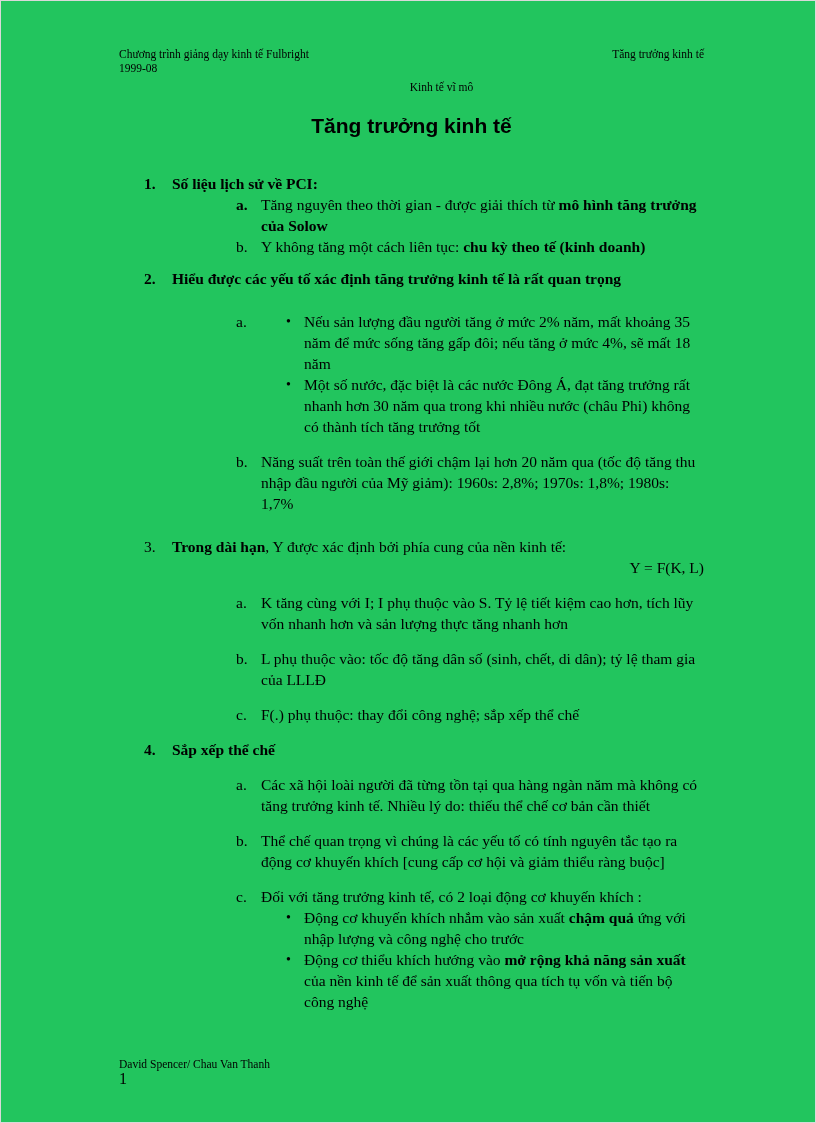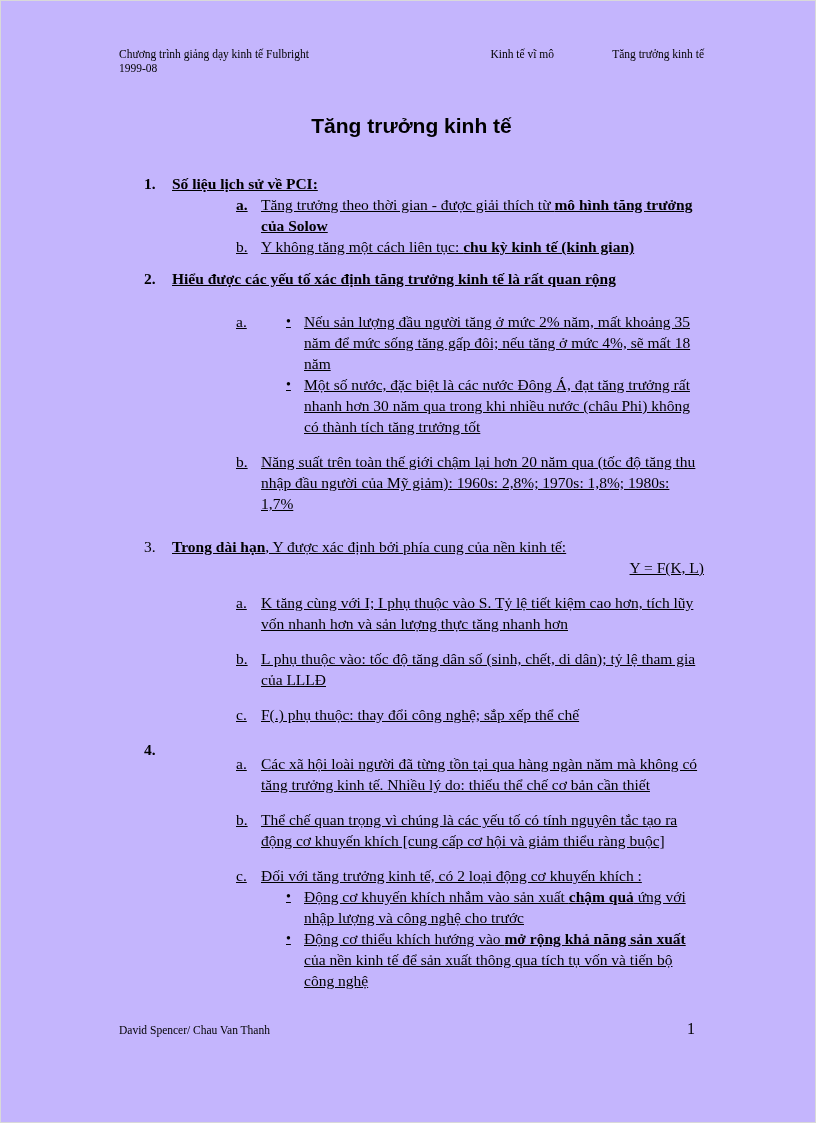--- a/index.html
+++ b/index.html
@@ -1,61 +1,62 @@
 <!DOCTYPE html>
 <html lang="vi"><head>
 <meta charset="utf-8">
 <style>
   html,body { margin:0; padding:0; background:#fff; }
   .page {
-    position:relative; width:816px; height:1123px; background:#c4b5fd;
+    position:relative; width:816px; height:1123px; background:#22c55e;
     font-family:"Liberation Serif","DejaVu Serif",serif; color:#000;
     overflow:hidden; box-sizing:border-box; border:1px solid #d9d9d9;
   }
   
   .hdr {
     position:absolute; top:46px; left:118px; width:585px;
     display:flex; justify-content:space-between;
     font-size:11.5px; line-height:14px;
   }
   .hdr-left { width:210px; text-align:left; }
-  .hdr-center { flex:1; text-align:right; }
+  .hdr-center { flex:1; text-align:center;margin-top:33px; }
   .hdr-right { width:150px; text-align:right; }
   
   .title {
     position:absolute; top:112px; left:118px; width:585px; margin:0;
     text-align:center; font-family:"Liberation Sans","DejaVu Sans",sans-serif;
     font-weight:bold; font-size:21px; line-height:26px;
   }
   
   .content {
     position:absolute; top:172px; left:143px; width:560px;
     font-size:15.5px; line-height:21px;
   }
   .sec { display:flex; align-items:flex-start; }
   .sec-2 { margin-top:11px; }
   .sec-3 { margin-top:22px; }
   .sec-4 { margin-top:14px; }
   .mk1 { flex:0 0 28px; }
-  .sec-body { flex:1; min-width:0;text-decoration:underline; }
+  .sec-body { flex:1; min-width:0; }
   .sub { display:flex; align-items:flex-start; margin-top:14px; margin-left:64px; }
   .sec-1 .sub { margin-top:0; }
   .sec-2 .sub.first { margin-top:22px; }
   .mk2 { flex:0 0 25px; }
   .sub-body { flex:1; min-width:0; }
   .bullet { display:flex; align-items:flex-start; margin-left:25px; }
   .mkb { flex:0 0 18px; font-size:14px; }
   .bullet-body { flex:1; min-width:0; }
   .formula { margin-left:-53px; width:585px; text-align:right; }
   .b { font-weight:bold; }
   
   .ftr {
-    position:absolute; top:1019px; left:118px; width:576px;
+    position:absolute; top:1057px; left:118px; width:576px;
     display:flex; justify-content:space-between; align-items:baseline;
     font-size:11.5px;
+    flex-direction:column;
   }
   .page-num { font-size:16px; }
 </style>
 </head>
 <body>
 
 <div class="page">
 
   <div class="hdr">
     <div class="hdr-left">
@@ -69,35 +70,35 @@
   <h1 class="title">Tăng trưởng kinh tế</h1>
 
   <div class="content" id="content">
       <div class="sec sec-1">
         <span class="mk1 b">1.</span>
         <span class="sec-body">
           <div><span class="b">Số liệu lịch sử về PCI:</span></div>
           <div class="sub first">
             <span class="mk2 b">a.</span>
             <span class="sub-body">
-              <div><span>Tăng trưởng theo thời gian - được giải thích từ </span><span class="b">mô hình tăng trưởng của Solow</span></div>
+              <div><span>Tăng nguyên theo thời gian - được giải thích từ </span><span class="b">mô hình tăng trưởng của Solow</span></div>
             </span>
           </div>
           <div class="sub">
             <span class="mk2">b.</span>
             <span class="sub-body">
-              <div><span>Y không tăng một cách liên tục: </span><span class="b">chu kỳ kinh tế (kinh gian)</span></div>
+              <div><span>Y không tăng một cách liên tục: </span><span class="b">chu kỳ theo tế (kinh doanh)</span></div>
             </span>
           </div>
         </span>
       </div>
       <div class="sec sec-2">
         <span class="mk1 b">2.</span>
         <span class="sec-body">
-          <div><span class="b">Hiểu được các yếu tố xác định tăng trưởng kinh tế là rất quan rộng</span></div>
+          <div><span class="b">Hiểu được các yếu tố xác định tăng trưởng kinh tế là rất quan trọng</span></div>
           <div class="sub first">
             <span class="mk2">a.</span>
             <span class="sub-body">
               <div class="bullet">
                 <span class="mkb">•</span>
                 <div class="bullet-body"><span>Nếu sản lượng đầu người tăng ở mức 2% năm, mất khoảng 35 năm để mức sống tăng gấp đôi; nếu tăng ở mức 4%, sẽ mất 18 năm</span></div>
               </div>
               <div class="bullet">
                 <span class="mkb">•</span>
                 <div class="bullet-body"><span>Một số nước, đặc biệt là các nước Đông Á, đạt tăng trưởng rất nhanh hơn 30 năm qua trong khi nhiều nước (châu Phi) không có thành tích tăng trưởng tốt</span></div>
@@ -133,20 +134,21 @@
             <span class="mk2">c.</span>
             <span class="sub-body">
               <div><span>F(.) phụ thuộc: thay đổi công nghệ; sắp xếp thể chế</span></div>
             </span>
           </div>
         </span>
       </div>
       <div class="sec sec-4">
         <span class="mk1 b">4.</span>
         <span class="sec-body">
+          <div><span class="b">Sắp xếp thể chế</span></div>
           <div class="sub first">
             <span class="mk2">a.</span>
             <span class="sub-body">
               <div><span>Các xã hội loài người đã từng tồn tại qua hàng ngàn năm mà không có tăng trưởng kinh tế. Nhiều lý do: thiếu thể chế cơ bản cần thiết</span></div>
             </span>
           </div>
           <div class="sub">
             <span class="mk2">b.</span>
             <span class="sub-body">
               <div><span>Thể chế quan trọng vì chúng là các yếu tố có tính nguyên tắc tạo ra động cơ khuyến khích [cung cấp cơ hội và giảm thiểu ràng buộc]</span></div>

